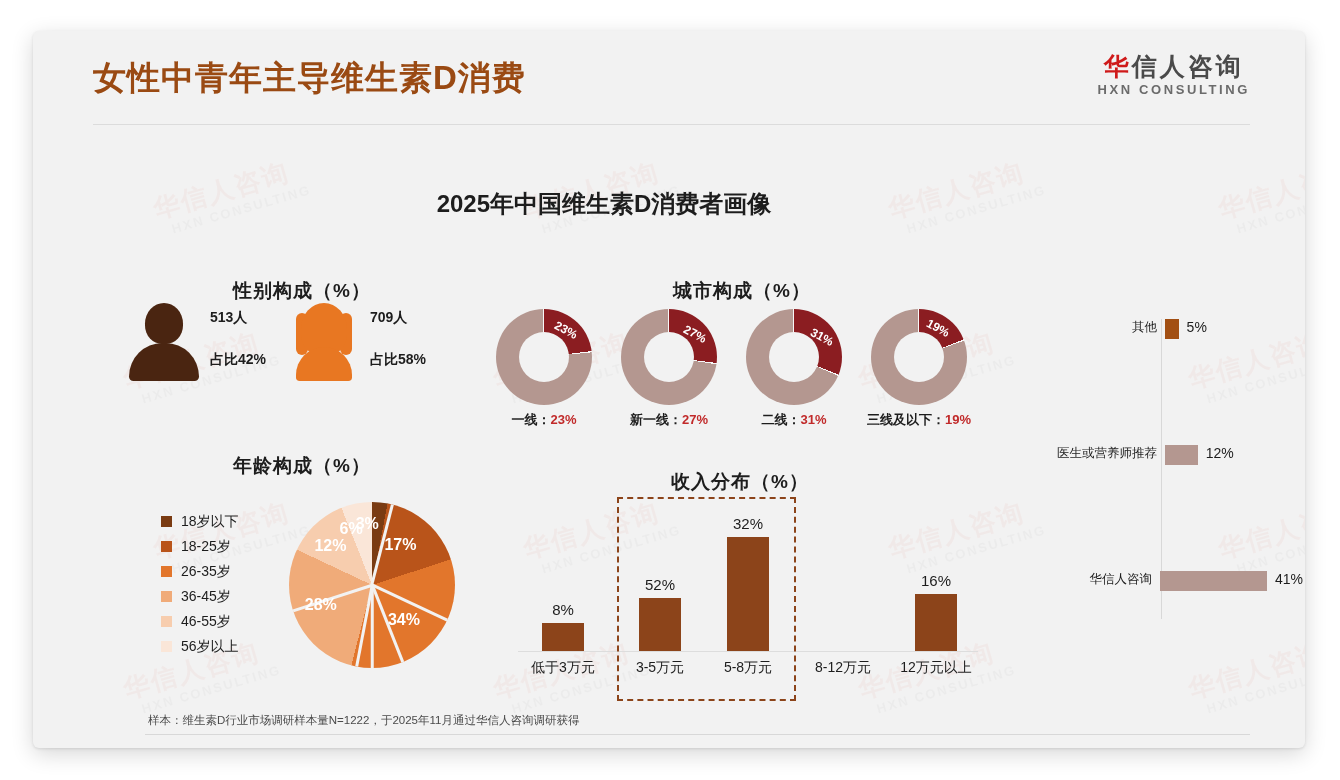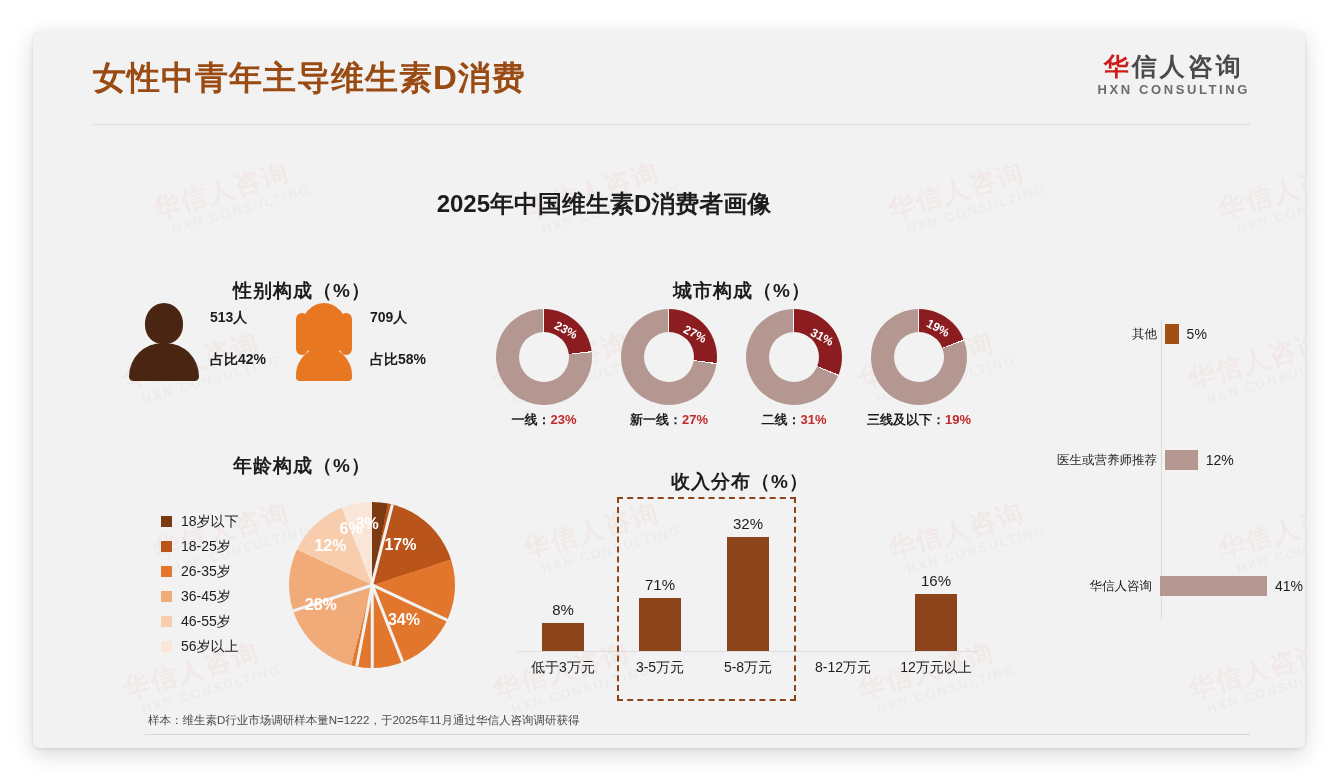--- a/index.html
+++ b/index.html
@@ -314,21 +314,21 @@
     width: 1px;
     height: 300px;
     background: #d8d8d8;
   }
   .role-row {
     position: absolute;
     left: 0;
     width: 270px;
     height: 30px;
     display: flex;
-    align-items: center;
+    align-items: flex-start;
   }
   .role-label {
     width: 124px;
     text-align: right;
     padding-right: 6px;
     font-size: 12.5px;
     color: #1d1d1d;
     white-space: nowrap;
   }
   .role-bar {
@@ -556,21 +556,21 @@
   <div class="sec-title" style="left:638px; top:438px;">收入分布（%）</div>
   <div class="income-wrap" id="income-wrap">
     <div class="highlight-box"></div>
     <div class="income-base"></div>
   <div class="inc-col" style="left: 5px;">
         <div class="inc-val">8%</div>
         <div class="inc-bar" style="height:28.4px;background:#8c441a"></div>
       </div>
       <div class="inc-cat" style="left: 0px;">低于3万元</div>
       <div class="inc-col" style="left: 102px;">
-        <div class="inc-val">71%</div>
+        <div class="inc-val">52%</div>
         <div class="inc-bar" style="height:53.25px;background:#8c441a"></div>
       </div>
       <div class="inc-cat" style="left: 97px;">3-5万元</div>
       <div class="inc-col" style="left: 190px;">
         <div class="inc-val">32%</div>
         <div class="inc-bar" style="height:113.6px;background:#8c441a"></div>
       </div>
       <div class="inc-cat" style="left: 185px;">5-8万元</div>
       <div class="inc-cat" style="left: 280px;">8-12万元</div>
       <div class="inc-col" style="left: 378px;">

